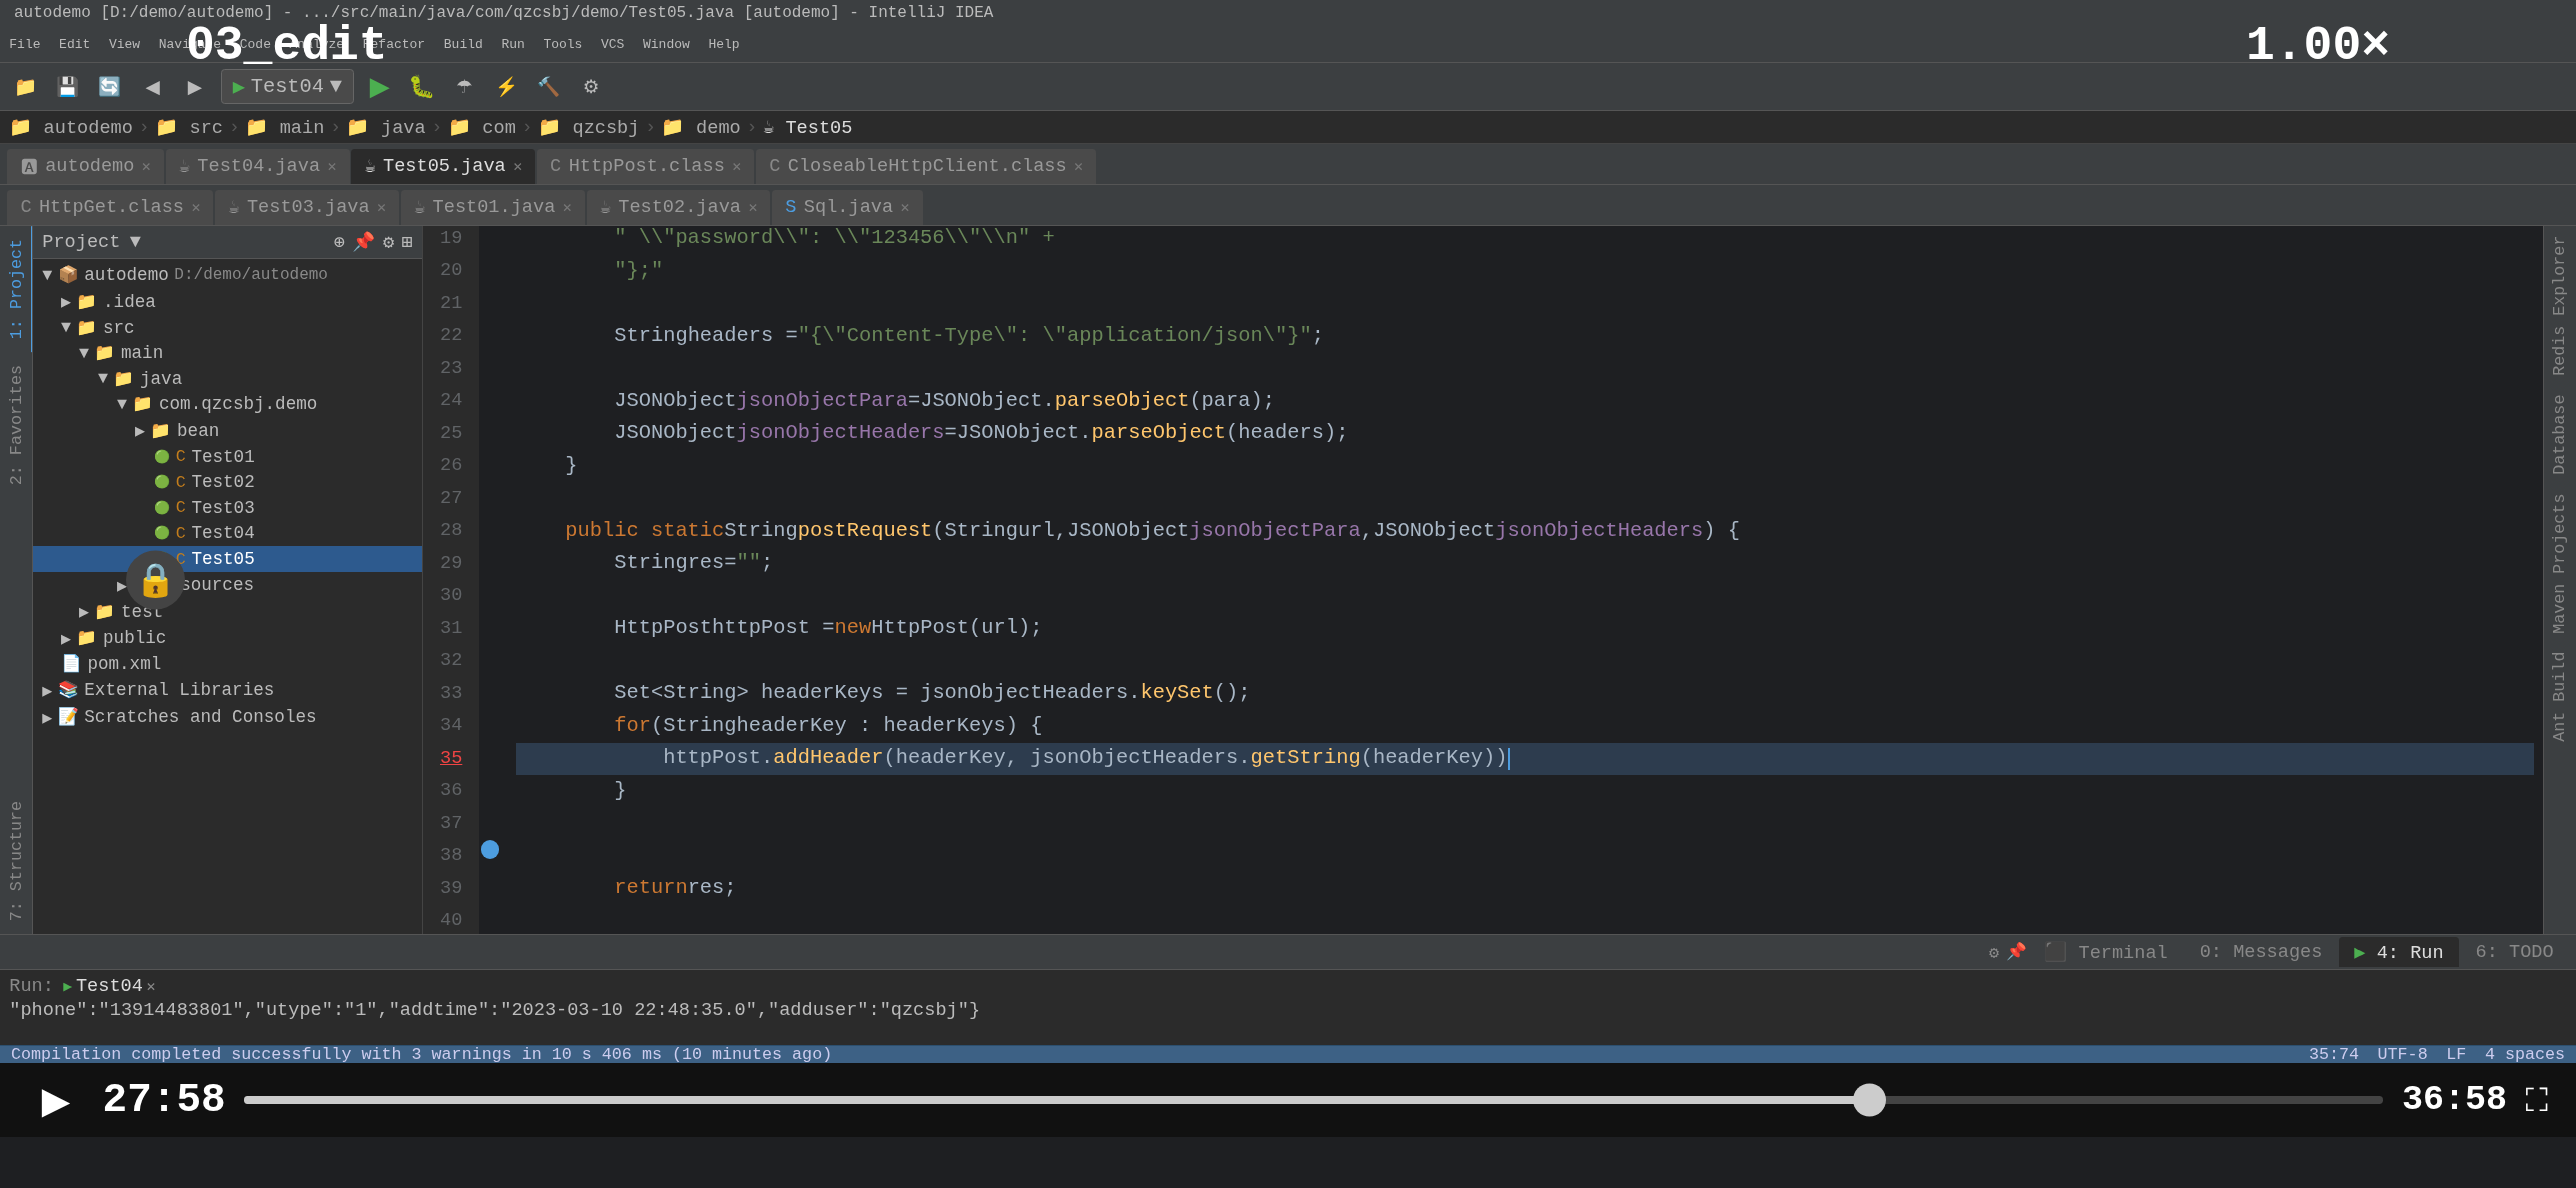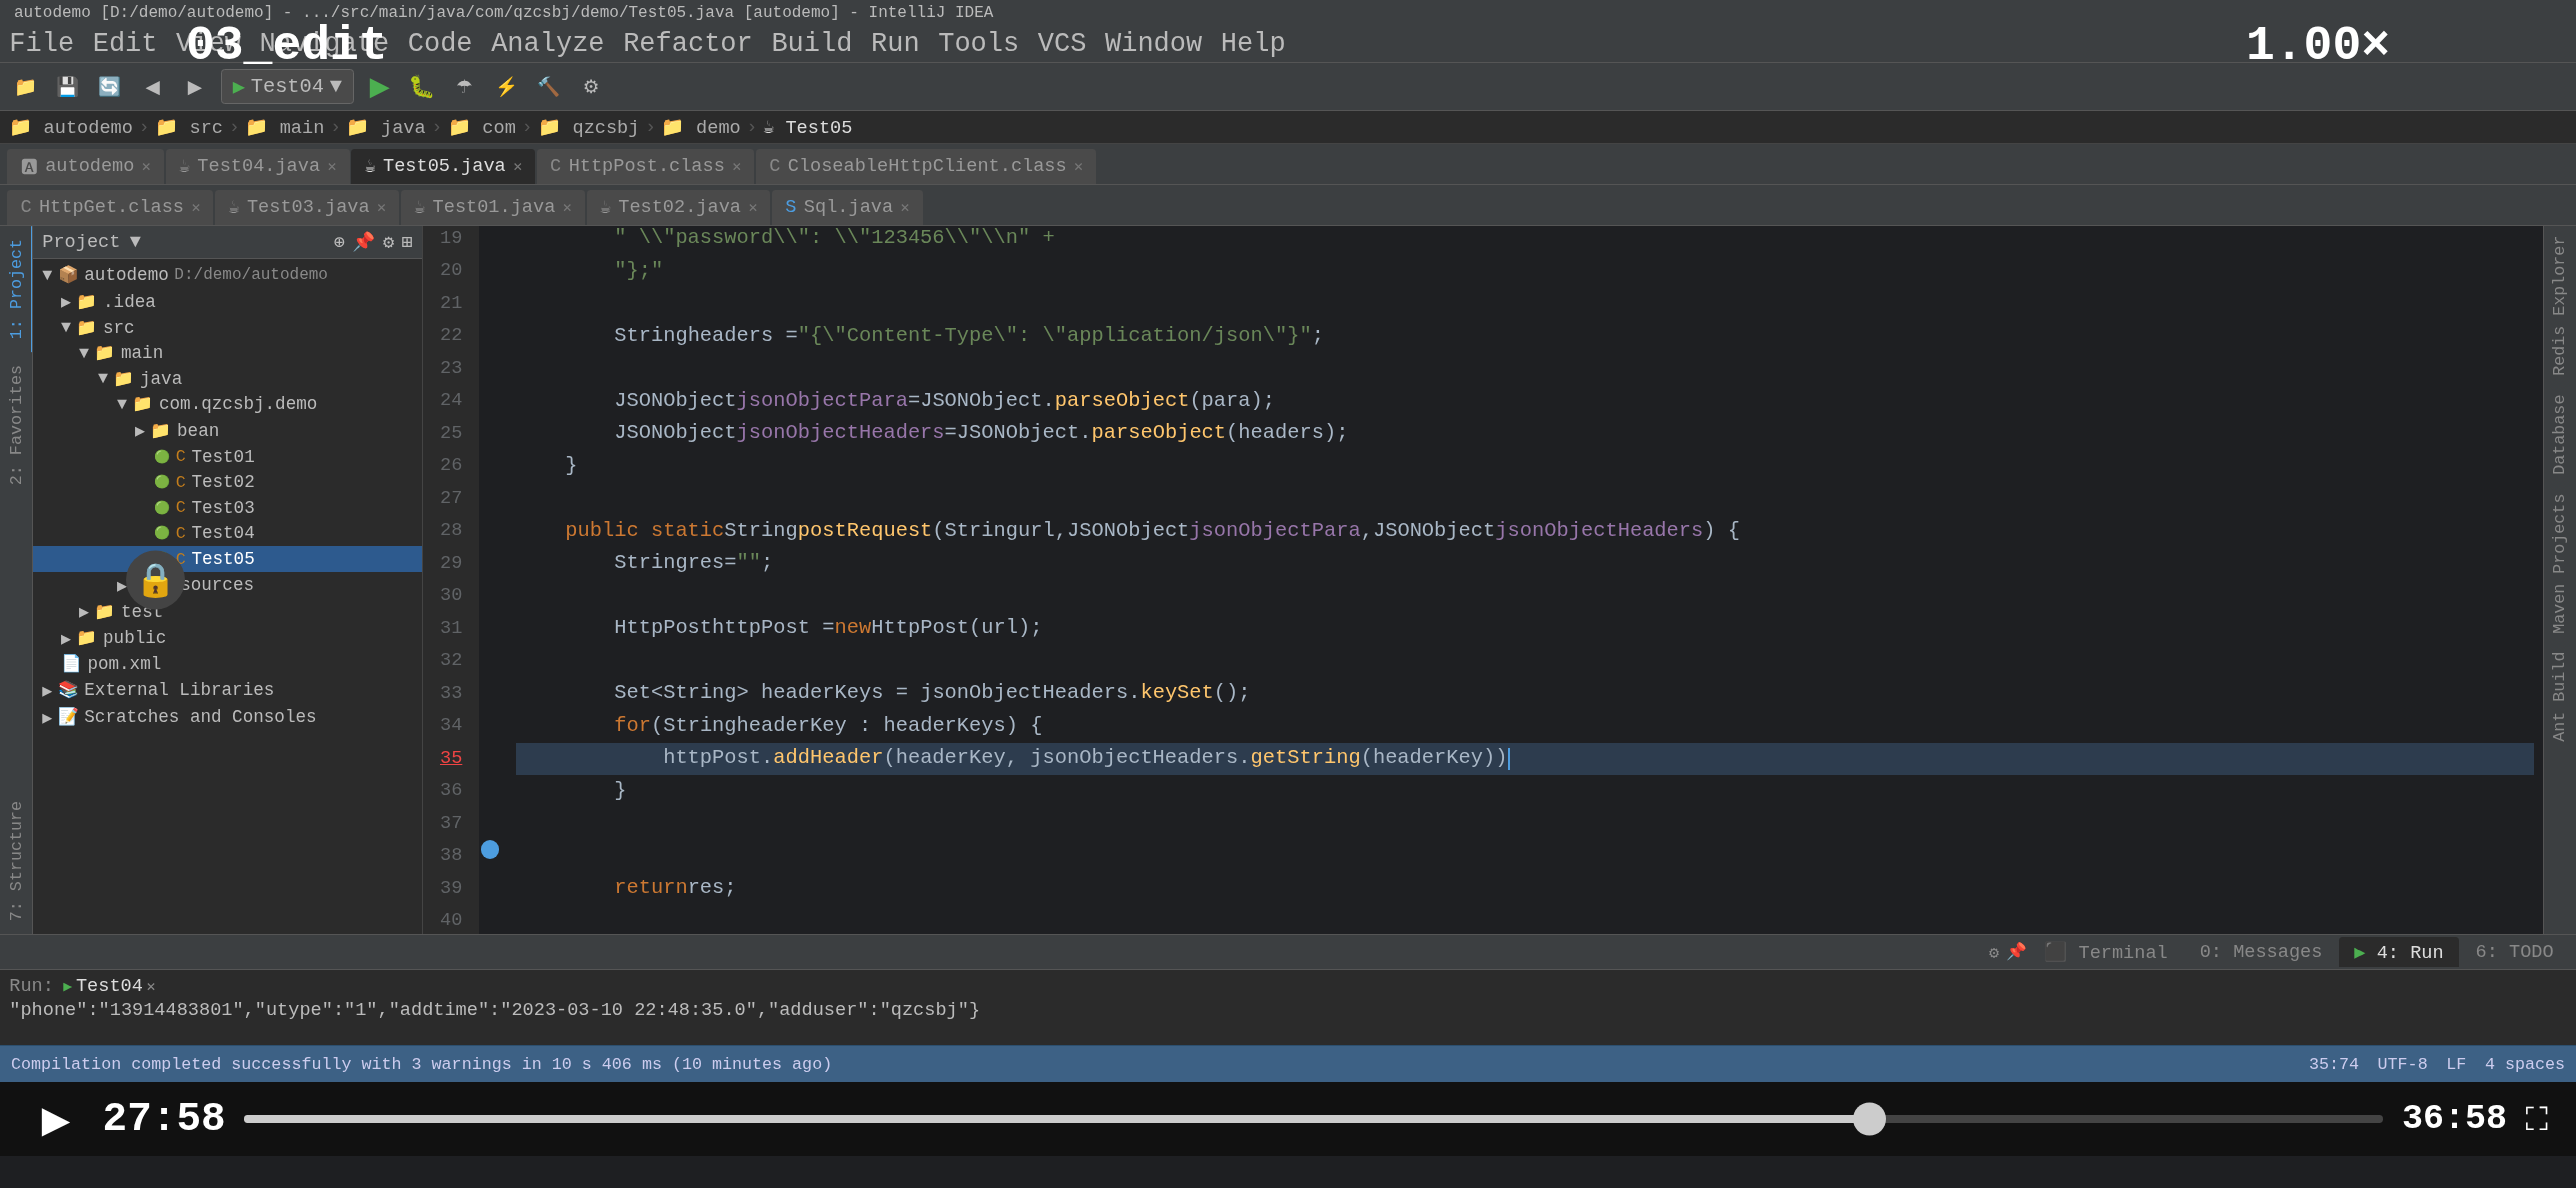--- a/index.html
+++ b/index.html
@@ -44,21 +44,21 @@
     }
 
     
     .menu-bar {
       height: 37px;
       background: #3c3f41;
       display: flex;
       align-items: center;
       padding: 0 9.3px;
       gap: 18.6px;
-      font-size: 27px;
+      font-size: 13px;
       color: #bbb;
       border-bottom: 0.9px solid #555;
     }
     .menu-bar span { cursor: pointer; }
 
     
     .toolbar {
       height: 48px;
       background: #3c3f41;
       display: flex;
@@ -338,21 +338,21 @@
     .bottom-content {
       flex: 1;
       padding: 5.6px 9.3px;
       font-size: 18.6px;
       color: #bbb;
       overflow: hidden;
     }
 
     
     .status-bar {
-      height: 37px;
+      height: 18px;
       background: #3d6185;
       display: flex;
       align-items: center;
       padding: 0 11px;
       gap: 18.6px;
       font-size: 16.7px;
       color: #cce;
       border-top: 0.9px solid #2c4f6e;
     }
     .status-bar .status-right {

